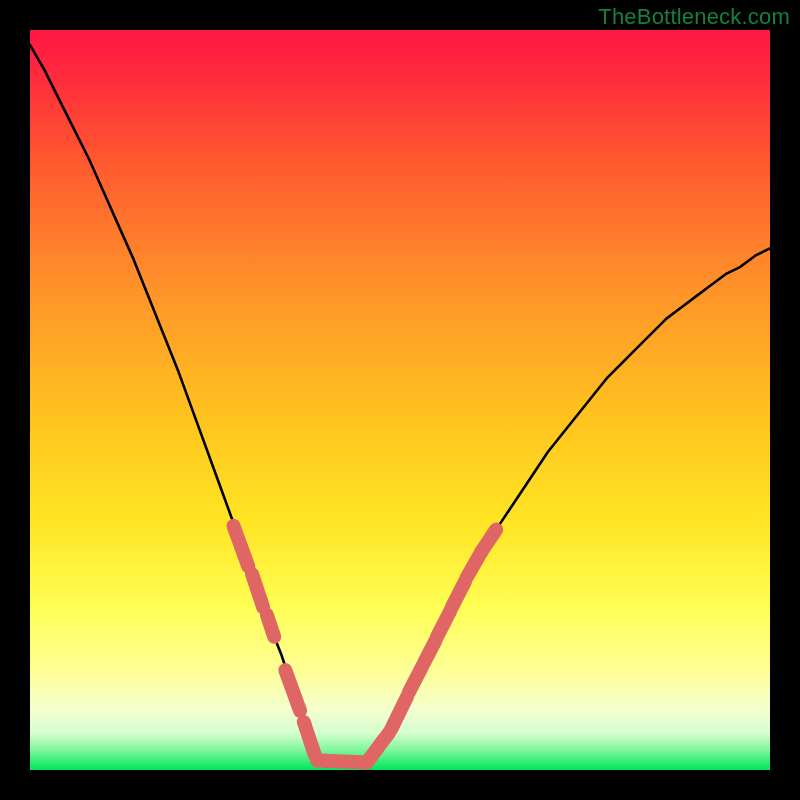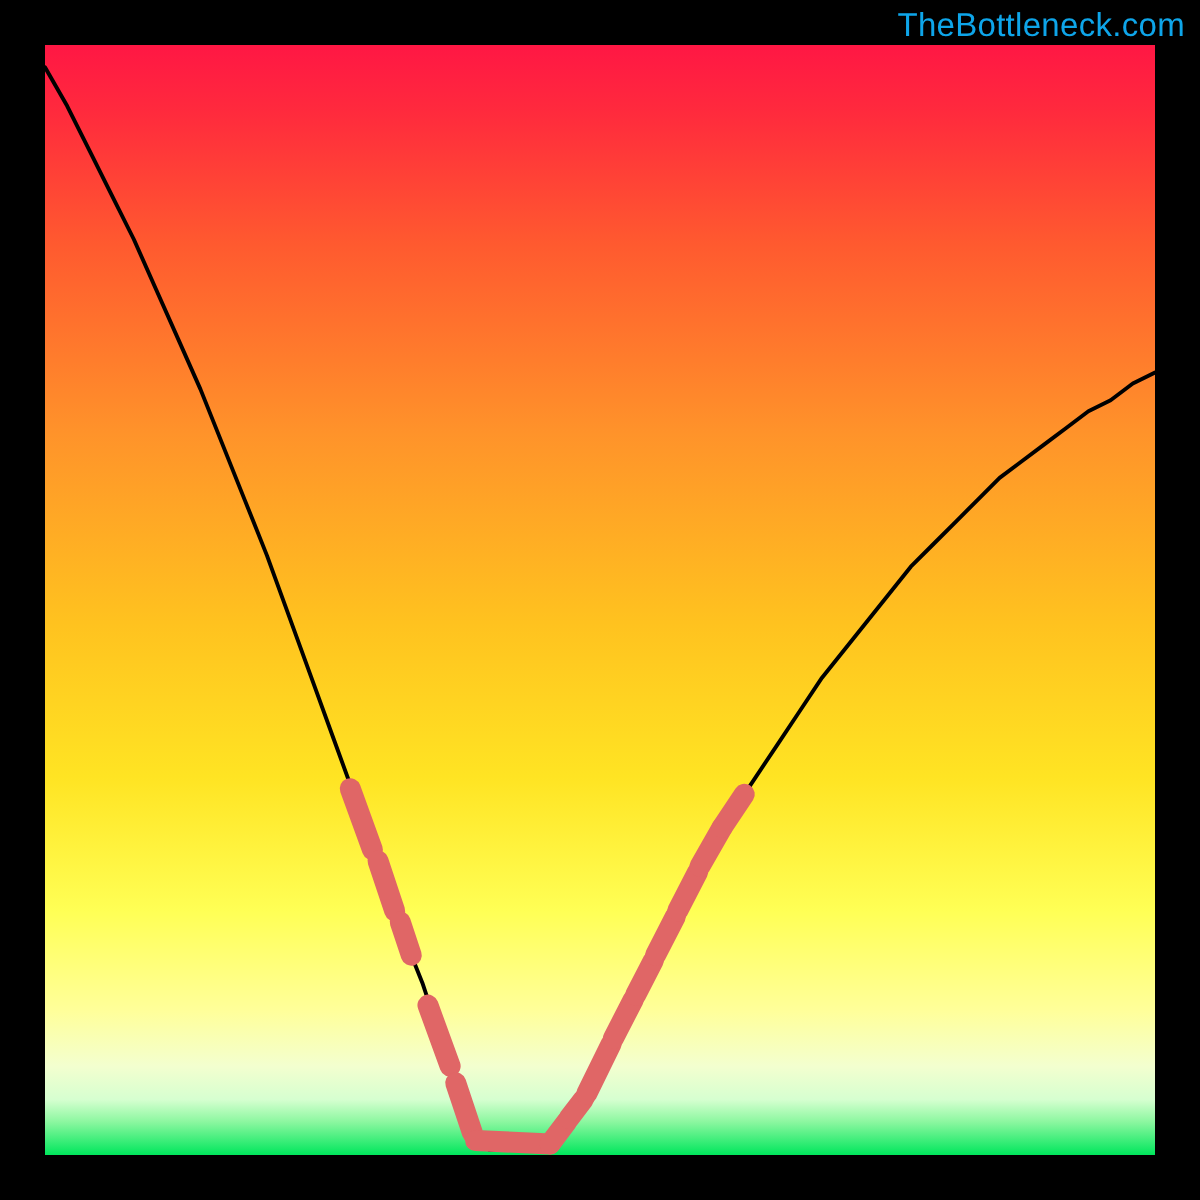--- a/index.html
+++ b/index.html
@@ -31,21 +31,21 @@
     position: absolute;
     left: 0;
     top: 0;
     width: 100%;
     height: 100%;
   }
   .watermark {
     position: absolute;
     top: 4px;
     right: 10px;
-    color: #0ea5e9;
+    color: #15803d;
     font-size: 22px;
     font-weight: 500;
     letter-spacing: 0.2px;
     user-select: none;
   }
   svg {
     position: absolute;
     left: 0;
     top: 0;
   }

